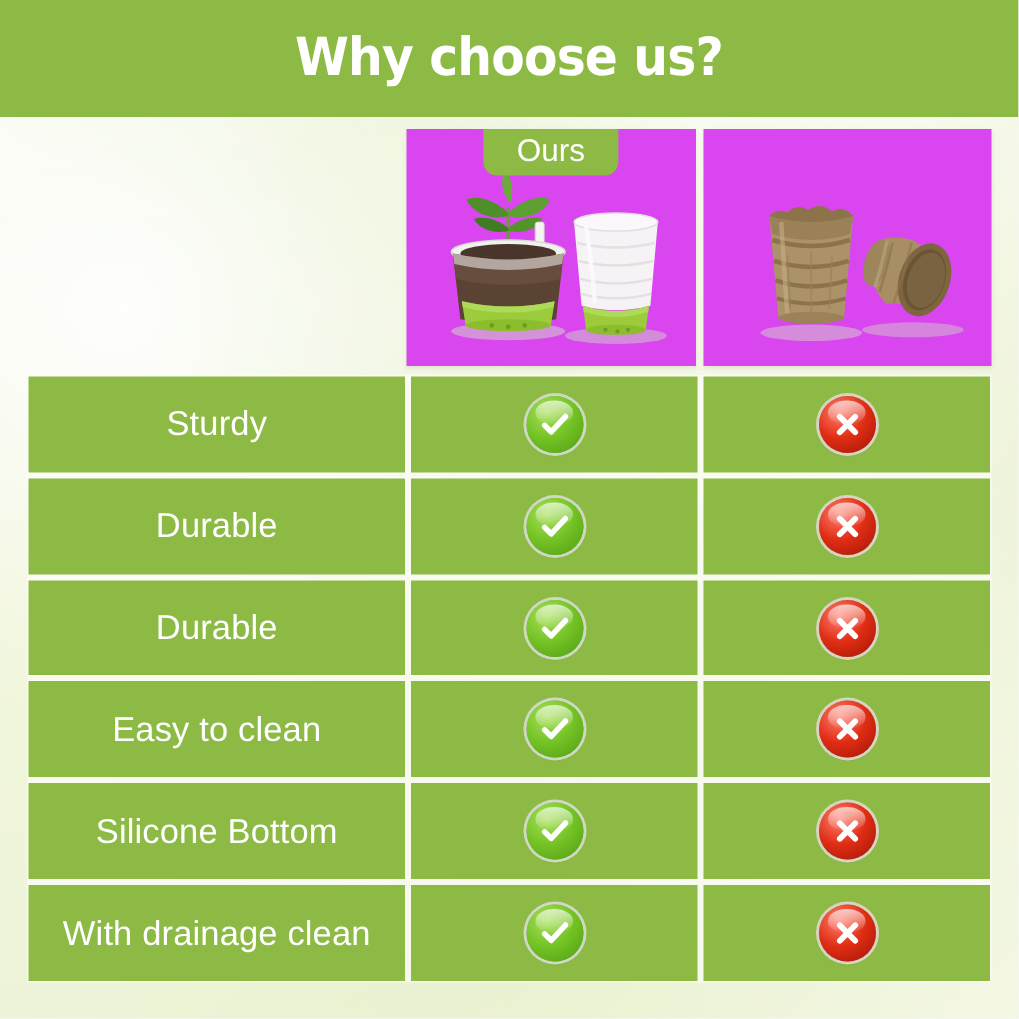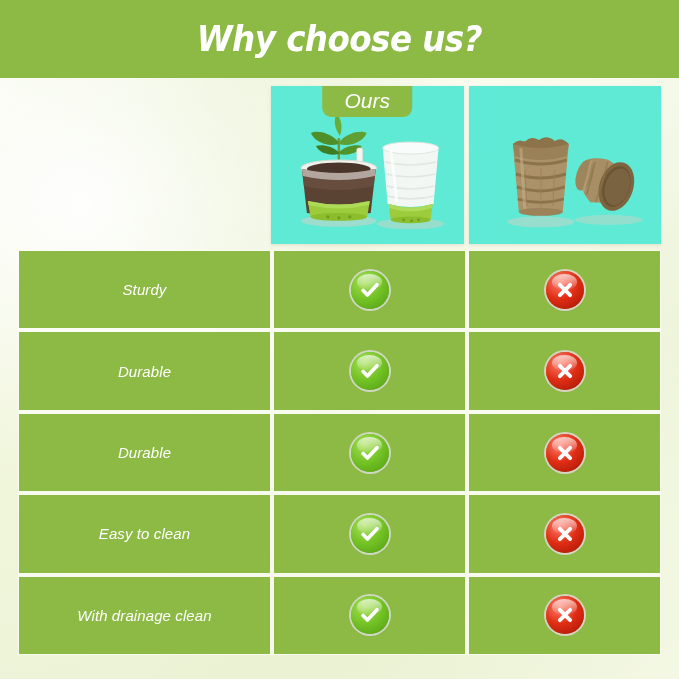--- a/index.html
+++ b/index.html
@@ -12,21 +12,20 @@
     overflow: hidden;
     font-family: "Liberation Sans", sans-serif;
     background: #f2f6e6;
   }
 
   #page {
     position: relative;
     width: 679px;
     height: 679px;
     overflow: hidden;
-    font-style: italic;
   }
 
   
   .backdrop {
     position: absolute;
     inset: 0;
     background-color: #f4f7e8;
     background-image:
       radial-gradient(circle at 12% 30%, rgba(255,255,255,0.95) 0%, rgba(255,255,255,0) 38%),
       radial-gradient(circle at 30% 14%, rgba(226,238,196,0.9) 0%, rgba(226,238,196,0) 34%),
@@ -70,21 +69,21 @@
     left: 271px;
     top: 86px;
     width: 390px;
     height: 158px;
     display: flex;
     gap: 5px;
   }
   .panel {
     position: relative;
     flex: 1;
-    background: #5eead4;
+    background: #d946ef;
     box-shadow: 0 1px 3px rgba(120,130,100,0.18);
     overflow: hidden;
     padding-left: 34px;
   }
   .panel-badge {
     position: absolute;
     top: 0;
     left: 50%;
     transform: translateX(-50%);
     background: #8dba45;
@@ -123,21 +122,21 @@
   .cell {
     background: #8dba45;
     display: flex;
     align-items: center;
     justify-content: center;
   }
   .cell-feature {
     width: 251px;
     flex: none;
     color: #ffffff;
-    font-size: 15px;
+    font-size: 23px;
     font-family: "Liberation Sans", sans-serif;
     letter-spacing: 0.1px;
   }
   .cell-mark {
     flex: 1;
   }
 
   
   .badge-icon {
     position: relative;
@@ -350,20 +349,37 @@
         </div>
         <div class="cell cell-mark">
           <div class="badge-icon badge-no">
             <svg width="22" height="22" viewBox="0 0 24 24">
               <path d="M6.4 6.4 L17.6 17.6 M17.6 6.4 L6.4 17.6" stroke="#ffffff" stroke-width="4.2" stroke-linecap="round" fill="none"></path>
             </svg>
           </div>
         </div>
       </div>
       <div class="row">
+        <div class="cell cell-feature">Silicone Bottom</div>
+        <div class="cell cell-mark">
+          <div class="badge-icon badge-yes">
+            <svg width="22" height="22" viewBox="0 0 24 24">
+              <path d="M4.5 12.6 L9.2 17.4 L19.6 6.2" stroke="#ffffff" stroke-width="4" stroke-linecap="round" stroke-linejoin="round" fill="none"></path>
+            </svg>
+          </div>
+        </div>
+        <div class="cell cell-mark">
+          <div class="badge-icon badge-no">
+            <svg width="22" height="22" viewBox="0 0 24 24">
+              <path d="M6.4 6.4 L17.6 17.6 M17.6 6.4 L6.4 17.6" stroke="#ffffff" stroke-width="4.2" stroke-linecap="round" fill="none"></path>
+            </svg>
+          </div>
+        </div>
+      </div>
+      <div class="row">
         <div class="cell cell-feature">With drainage clean</div>
         <div class="cell cell-mark">
           <div class="badge-icon badge-yes">
             <svg width="22" height="22" viewBox="0 0 24 24">
               <path d="M4.5 12.6 L9.2 17.4 L19.6 6.2" stroke="#ffffff" stroke-width="4" stroke-linecap="round" stroke-linejoin="round" fill="none"></path>
             </svg>
           </div>
         </div>
         <div class="cell cell-mark">
           <div class="badge-icon badge-no">

